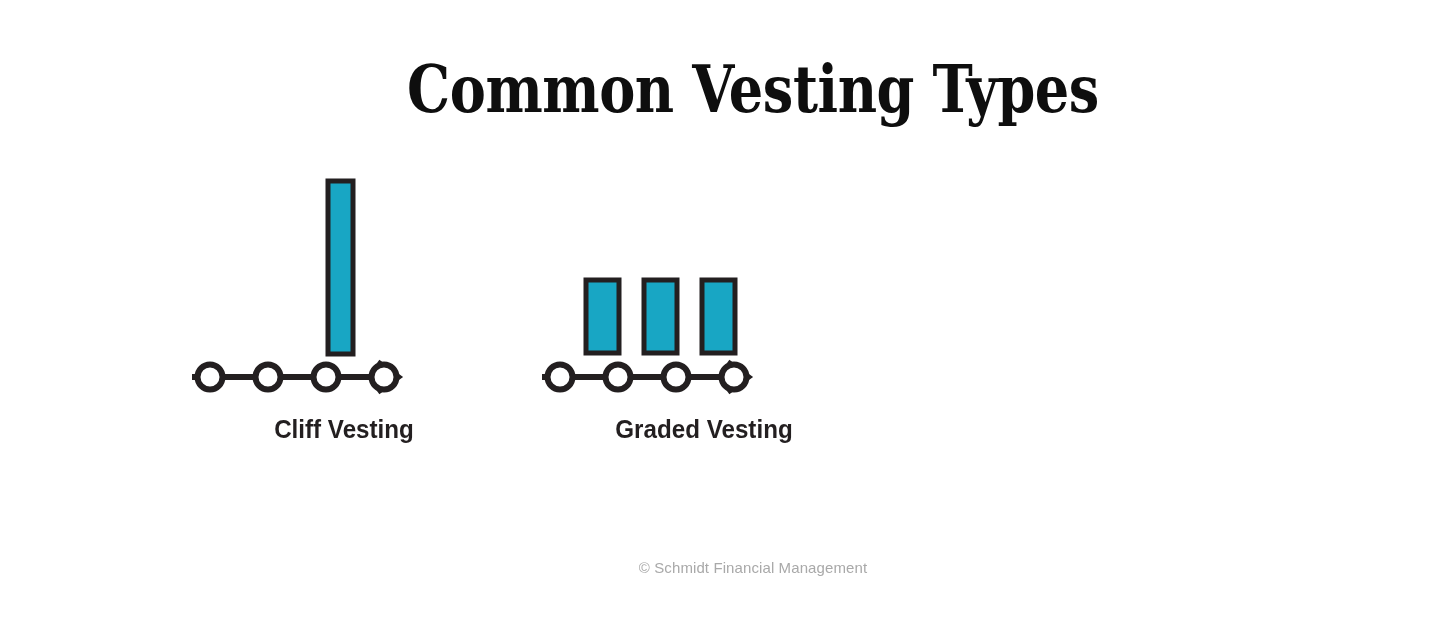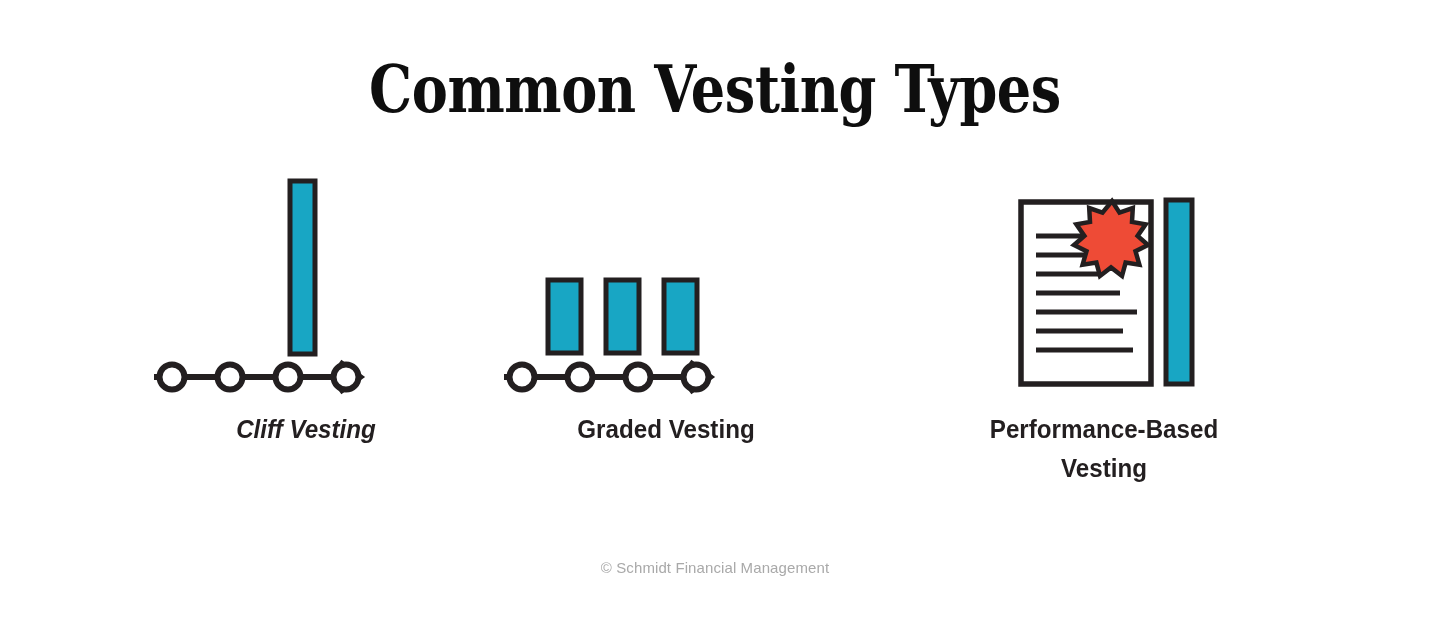--- a/index.html
+++ b/index.html
@@ -14,20 +14,21 @@
     position: relative;
     overflow: hidden;
     font-family: "Liberation Sans", sans-serif;
     -webkit-font-smoothing: antialiased;
   }
 
   #infographic {
     position: absolute;
     inset: 0;
     background: #ffffff;
+    margin-left: 38px;
   }
 
   
   .title {
     position: absolute;
     top: 56px;
     left: 0;
     width: 1430px;
     text-align: center;
     font-family: "DejaVu Serif", "Liberation Serif", serif;
@@ -48,21 +49,21 @@
     left: 0;
     width: 1430px;
     height: 330px;
   }
   .col {
     position: absolute;
     top: 0;
     width: 340px;
     height: 330px;
   }
-  .col-1 { left: 136px; font-style: italic; }
+  .col-1 { left: 136px; }
   .col-2 { left: 496px; }
   .col-3 { left: 934px; }
 
   .art {
     position: absolute;
     top: 0;
     left: 0;
     width: 340px;
     height: 225px;
   }
@@ -154,53 +155,18 @@
             <circle cx="26" cy="207" r="12.5" fill="#ffffff" stroke="#231f20" stroke-width="6"></circle>
             <circle cx="84" cy="207" r="12.5" fill="#ffffff" stroke="#231f20" stroke-width="6"></circle>
             <circle cx="142" cy="207" r="12.5" fill="#ffffff" stroke="#231f20" stroke-width="6"></circle>
             <circle cx="200" cy="207" r="12.5" fill="#ffffff" stroke="#231f20" stroke-width="6"></circle>
           </g>
         </svg>
       </div>
       <div class="caption">Graded Vesting</div>
     </div>
 
-    <div class="col col-3">
-      <div class="art">
-        <svg viewBox="0 0 340 225" xmlns="http://www.w3.org/2000/svg">
-
-          <g>
-            <rect x="87" y="32" width="130" height="182" fill="#ffffff" stroke="#231f20" stroke-width="5.5" stroke-linejoin="miter"></rect>
-            <g stroke="#231f20" stroke-width="5" stroke-linecap="butt">
-              <line x1="102" y1="66" x2="152" y2="66"></line>
-              <line x1="102" y1="85" x2="152" y2="85"></line>
-              <line x1="102" y1="104" x2="165" y2="104"></line>
-              <line x1="102" y1="123" x2="186" y2="123"></line>
-              <line x1="102" y1="142" x2="203" y2="142"></line>
-              <line x1="102" y1="161" x2="189" y2="161"></line>
-              <line x1="102" y1="180" x2="199" y2="180"></line>
-            </g>
-
-            <g>
-              <path d="M 178.0 31.0
-                       L 185.5 42.6 L 198.8 38.0 L 198.0 52.0
-                       L 211.6 54.4 L 203.6 65.9 L 214.0 75.0
-                       L 201.5 81.2 L 205.4 94.7 L 191.6 92.6
-                       L 188.0 106.0 L 177.0 97.4 L 166.0 106.0
-                       L 162.4 92.6 L 148.6 94.7 L 152.5 81.2
-                       L 140.0 75.0 L 150.4 65.9 L 142.4 54.4
-                       L 156.0 52.0 L 155.2 38.0 L 168.5 42.6 Z" fill="#EE4B36" stroke="#231f20" stroke-width="4.5" stroke-linejoin="miter"></path>
-            </g>
-          </g>
-
-          <g>
-            <rect x="232" y="30" width="26" height="184" fill="#18A6C4" stroke="#231f20" stroke-width="5" stroke-linejoin="miter"></rect>
-          </g>
-        </svg>
-      </div>
-      <div class="caption">Performance-Based Vesting</div>
-    </div>
 
   </div>
 
   <div class="footer">© Schmidt Financial Management</div>
 
 </div>
 
 </body></html>

